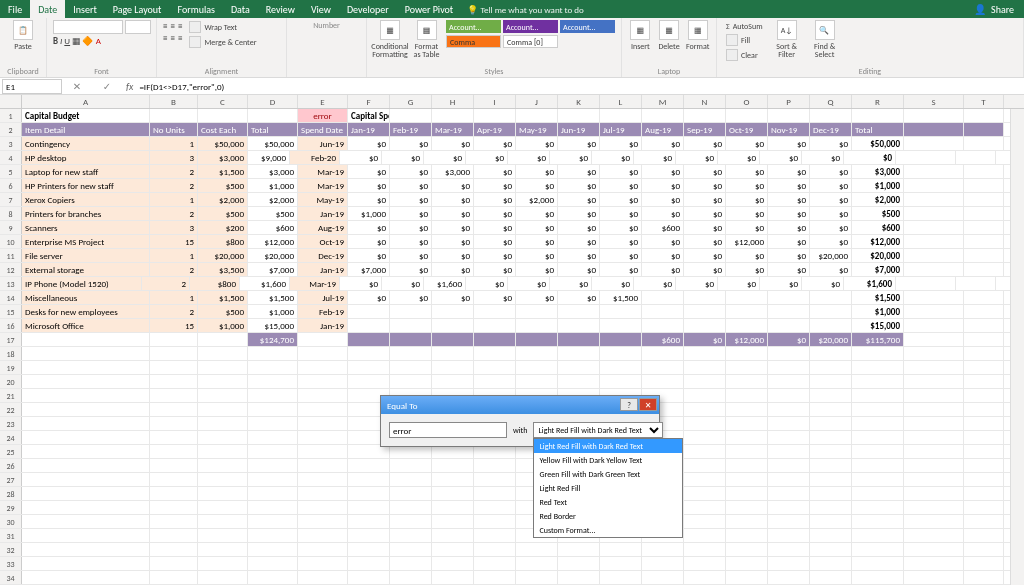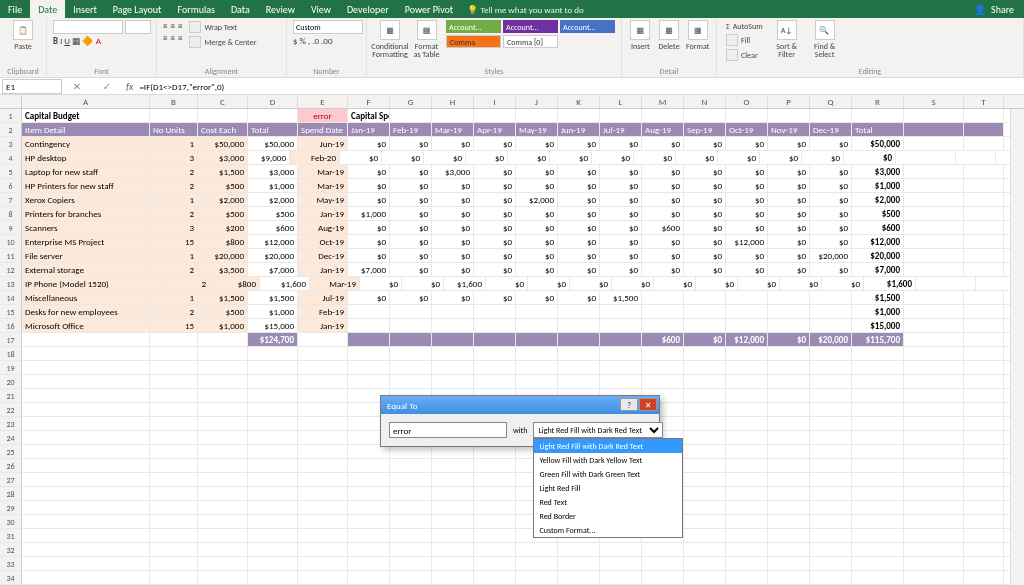--- a/index.html
+++ b/index.html
@@ -39,21 +39,21 @@
 .rowhead-spacer { width: 22px; border-right: 1px solid #ccc; }
 .col-h { border-right: 1px solid #ddd; text-align: center; font-size: 9px; color: #555; display: flex; align-items: center; justify-content: center; }
 .rows { overflow: hidden; }
 .row { display: flex; height: 14px; border-bottom: 1px solid #e8e8e8; }
 .row-h { width: 22px; background: #f3f2f1; border-right: 1px solid #ccc; text-align: center; font-size: 8px; color: #555; display: flex; align-items: center; justify-content: center; }
 .cell { border-right: 1px solid #e8e8e8; font-size: 9px; padding: 0 3px; display: flex; align-items: center; overflow: hidden; white-space: nowrap; }
 .cell.r { justify-content: flex-end; }
 .cell.header-purple { background: #9b8bb4; color: #fff; font-weight: 500; }
 .cell.peach { background: #fde9d9; }
 .cell.error { background: #ffc7ce; color: #9c0006; justify-content: center; }
-.cell.total-purple { background: #9b8bb4; color: #fff; font-weight: 700; padding-left: 13px; }
+.cell.total-purple { background: #9b8bb4; color: #fff; font-weight: 400; padding-left: 13px; }
 .cell.bold { font-weight: 600; }
 
 
 .dialog { position: absolute; left: 380px; top: 300px; width: 280px; background: #f0f0f0; border: 1px solid #7a7a7a; box-shadow: 3px 3px 6px rgba(0,0,0,.25); font-size: 9px; }
 .dialog .dtitle { background: linear-gradient(#6badf6,#3d8fe2); height: 18px; color: #fff; display: flex; align-items: center; padding: 0 6px; position: relative; }
 .dialog .dtitle .dbtns { position: absolute; right: 2px; top: 2px; display: flex; gap: 1px; }
 .dialog .dtitle .dbtn { width: 18px; height: 13px; background: #e8e8e8; border: 1px solid #999; font-size: 8px; display: flex; align-items: center; justify-content: center; color:#333; }
 .dialog .dtitle .dbtn.close { background: #d04028; color: #fff; }
 .dialog .dbody { padding: 8px; }
 .dialog .prompt { font-size: 8px; margin-bottom: 6px; }
@@ -138,32 +138,20 @@
           </div>
         <div class="small">
             <span class="ico"></span>
             <span>Merge &amp; Center</span>
           </div>
       </div>
     </div>
     <div class="group-label">Alignment</div>
   </div>
   <div class="group" style="width:80px">
-    <div class="group-body">
-      <div class="stack">
-        <input class="combo" value="Custom" style="">
-        <div style="display:flex;gap:2px;font-size:9px">
-          <span>$</span>
-          <span>%</span>
-          <span>,</span>
-          <span>.0</span>
-          <span>.00</span>
-        </div>
-      </div>
-    </div>
     <div class="group-label">Number</div>
   </div>
   <div class="group" style="width:255px">
     <div class="group-body">
       <div class="big-btn">
           <div class="ico">▦</div>
           <span>Conditional Formatting</span>
         </div>
       <div class="big-btn">
           <div class="ico">▦</div>
@@ -191,21 +179,21 @@
         </div>
       <div class="big-btn">
           <div class="ico">▦</div>
           <span>Delete</span>
         </div>
       <div class="big-btn">
           <div class="ico">▦</div>
           <span>Format</span>
         </div>
     </div>
-    <div class="group-label">Detail</div>
+    <div class="group-label">Laptop</div>
   </div>
   <div class="group" style="flex:1">
     <div class="group-body">
       <div class="stack">
         <div class="small">
             <span>Σ</span> 
             <span>AutoSum</span>
           </div>
         <div class="small">
             <span class="ico"></span>
@@ -535,21 +523,21 @@
         <div class="cell r" style="width: 42px;">$0</div>
         <div class="cell r" style="width: 42px;">$0</div>
         <div class="cell r" style="width: 42px;">$0</div>
         <div class="cell r" style="width: 42px;">$0</div>
         <div class="cell r bold" style="width: 52px;">$7,000</div>
         <div class="cell " style="width: 60px;"></div>
         <div class="cell " style="width: 40px;"></div>
       </div>
       <div class="row">
         <div class="row-h">13</div>
-        <div class="cell peach" style="width: 140px;">IP Phone (Model 1520)</div>
+        <div class="cell peach" style="width: 120px;">IP Phone (Model 1520)</div>
         <div class="cell peach r" style="width: 48px;">2</div>
         <div class="cell peach r" style="width: 50px;">$800</div>
         <div class="cell r" style="width: 50px;">$1,600</div>
         <div class="cell peach r" style="width: 50px;">Mar-19</div>
         <div class="cell r" style="width: 42px;">$0</div>
         <div class="cell r" style="width: 42px;">$0</div>
         <div class="cell r" style="width: 42px;">$1,600</div>
         <div class="cell r" style="width: 42px;">$0</div>
         <div class="cell r" style="width: 42px;">$0</div>
         <div class="cell r" style="width: 42px;">$0</div>

